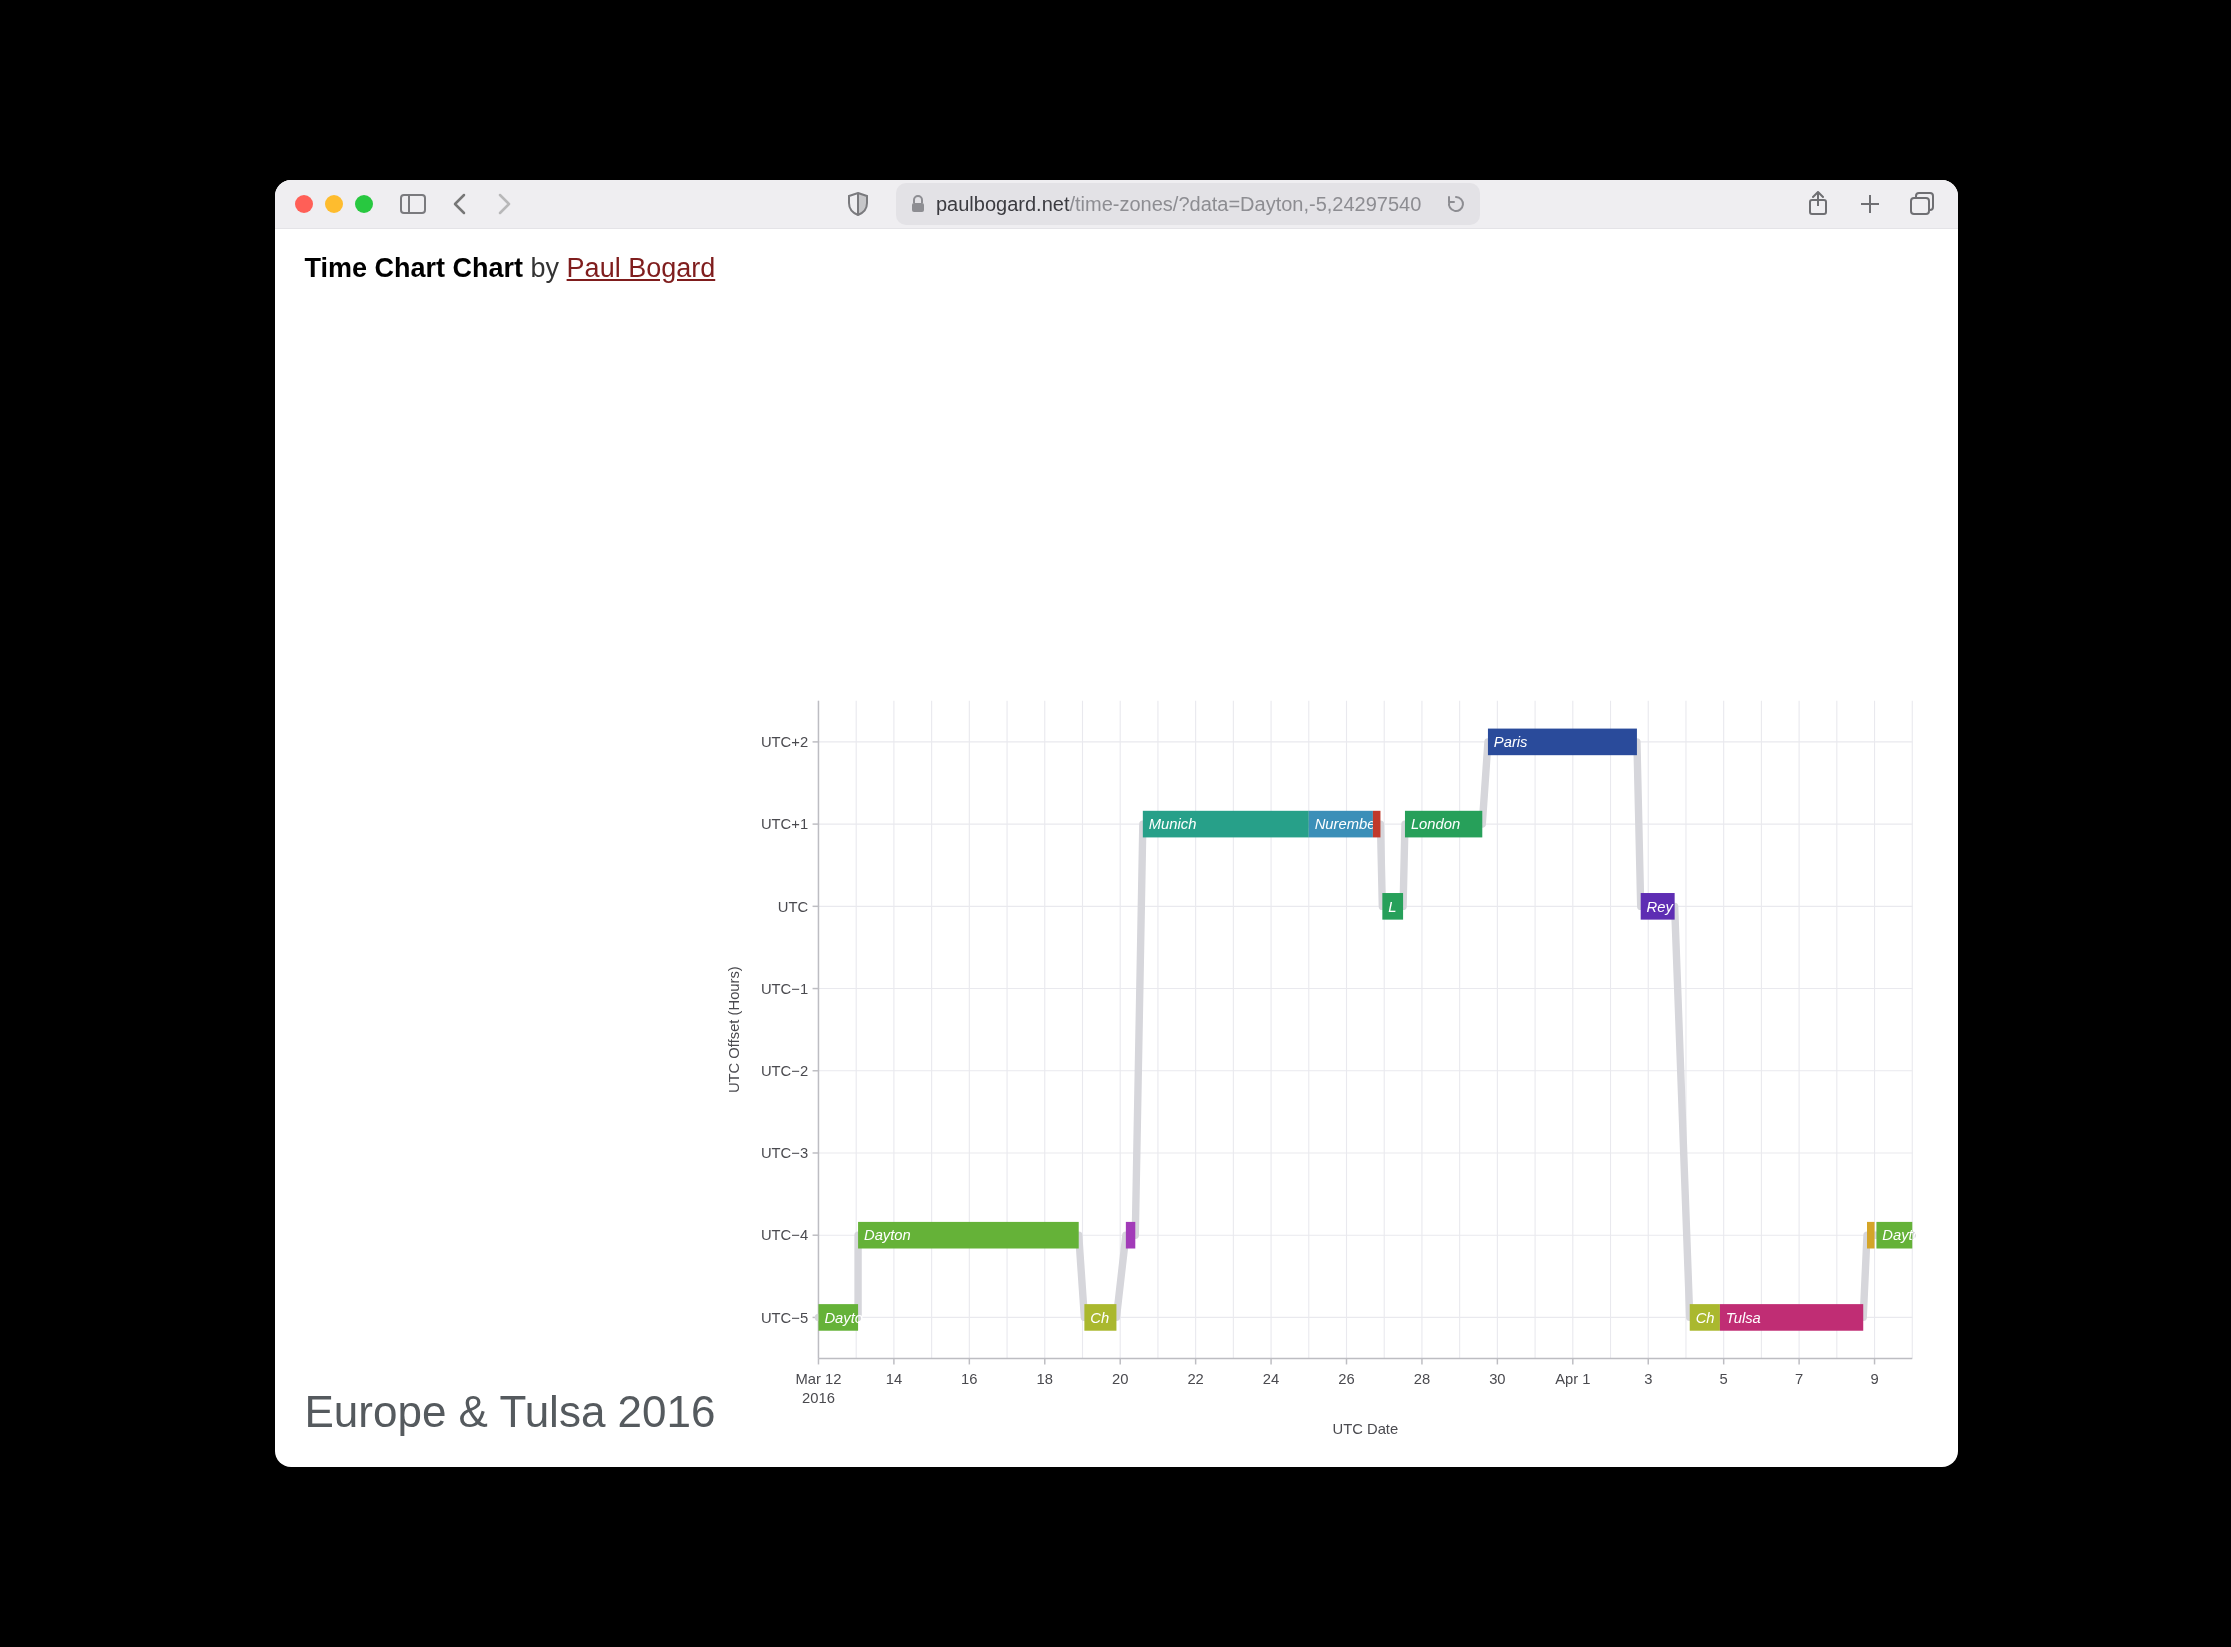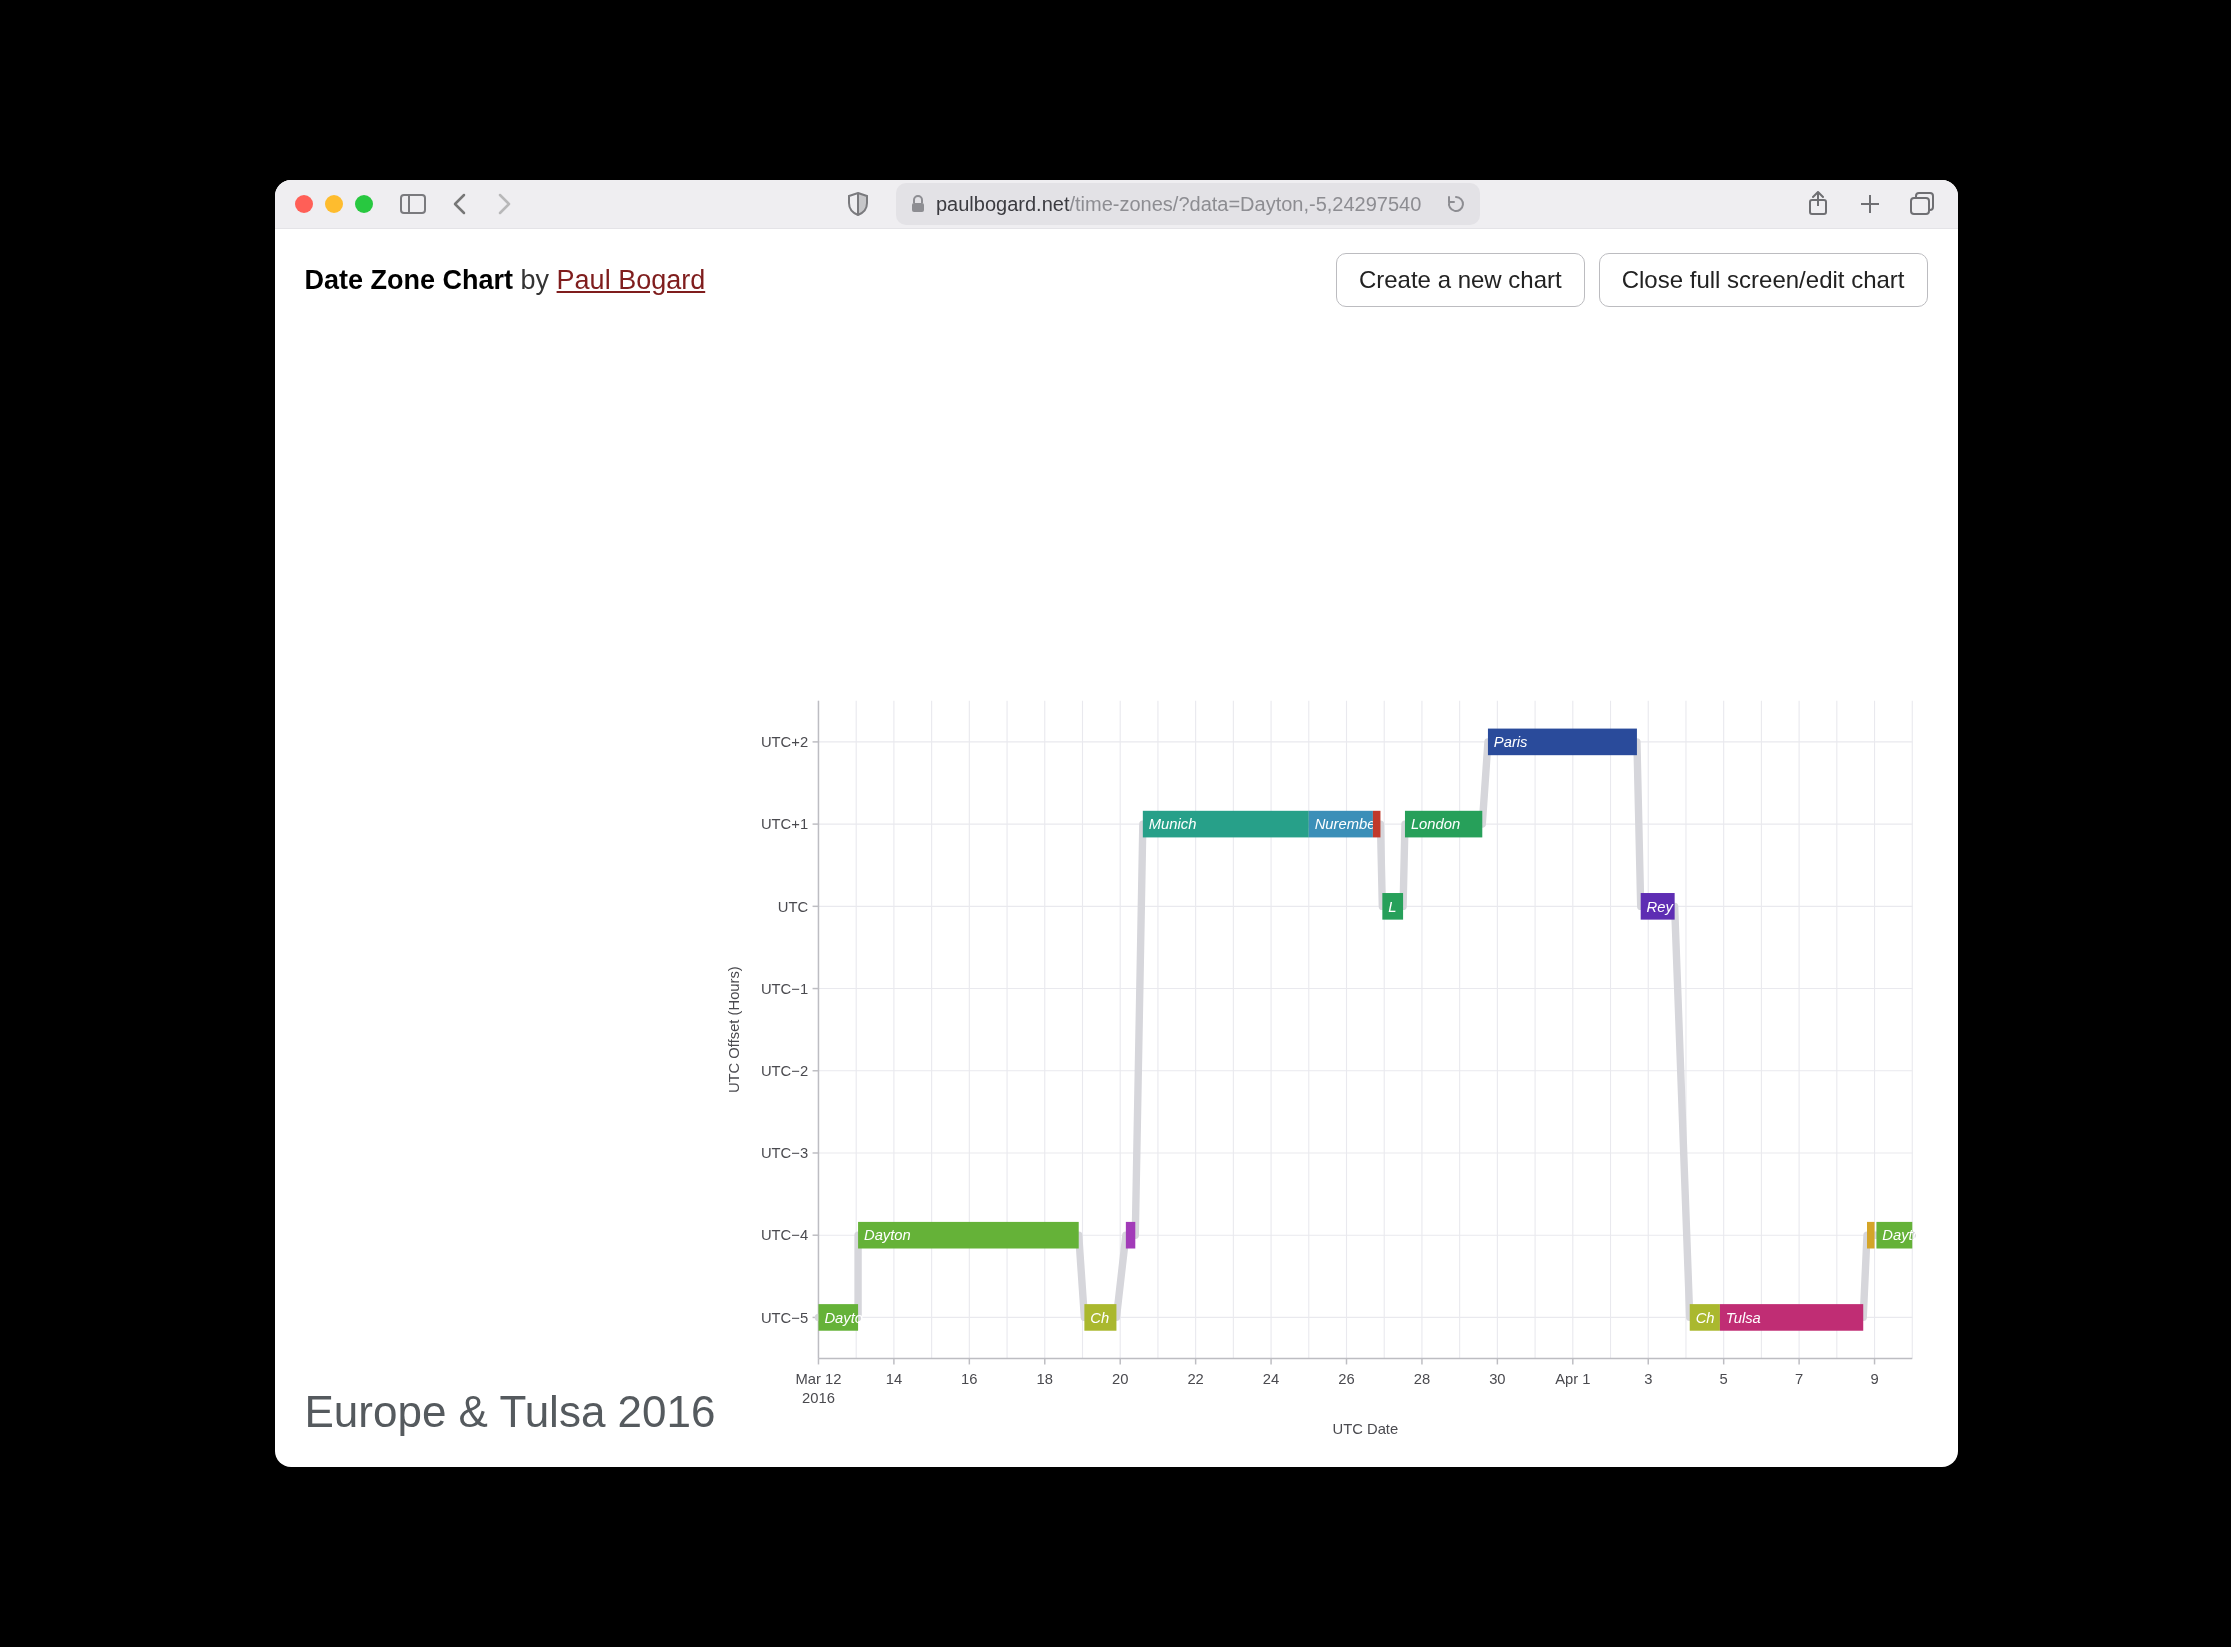--- a/index.html
+++ b/index.html
@@ -131,27 +131,23 @@
             <rect x="2" y="6" width="18" height="16" rx="3" fill="none" stroke="#6f6f73" stroke-width="2"></rect>
             <path d="M7 6 V4 a3 3 0 0 1 3-3 h11 a3 3 0 0 1 3 3 v11 a3 3 0 0 1 -3 3 h-1" fill="none" stroke="#6f6f73" stroke-width="2"></path>
           </svg>
       </div>
     </div>
   </div>
 
   <div class="content">
     <div class="topbar">
       <div class="brand">
-        <span class="strong">Date Zone Chart</span>
+        <span class="strong">Time Chart Chart</span>
         <span>by</span>
         <a class="author" href="#">Paul Bogard</a>
-      </div>
-      <div class="actions">
-        <button class="btn">Create a new chart</button>
-        <button class="btn">Close full screen/edit chart</button>
       </div>
     </div>
 
     <div class="chart-wrap">
       <div class="chart-title">Europe &amp; Tulsa 2016</div>
       <svg class="chart" viewBox="0 0 1640 1030">
         <g id="chart-root">
             <g class="grid">
               <line x1="140" x2="140" y1="20" y2="910"></line>
               <line x1="191.0344827586207" x2="191.0344827586207" y1="20" y2="910"></line>

